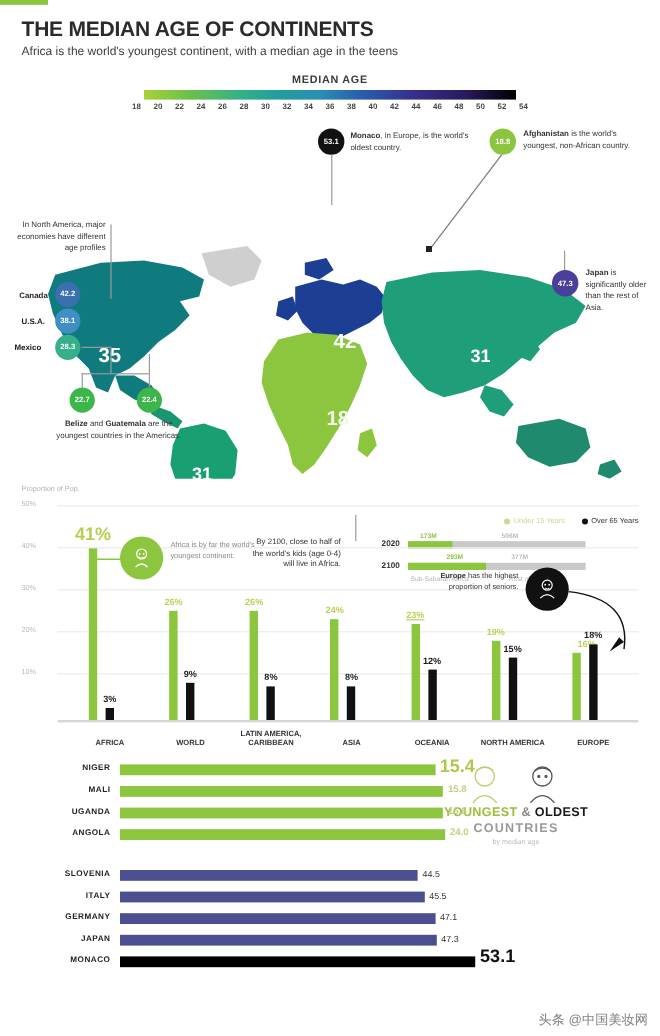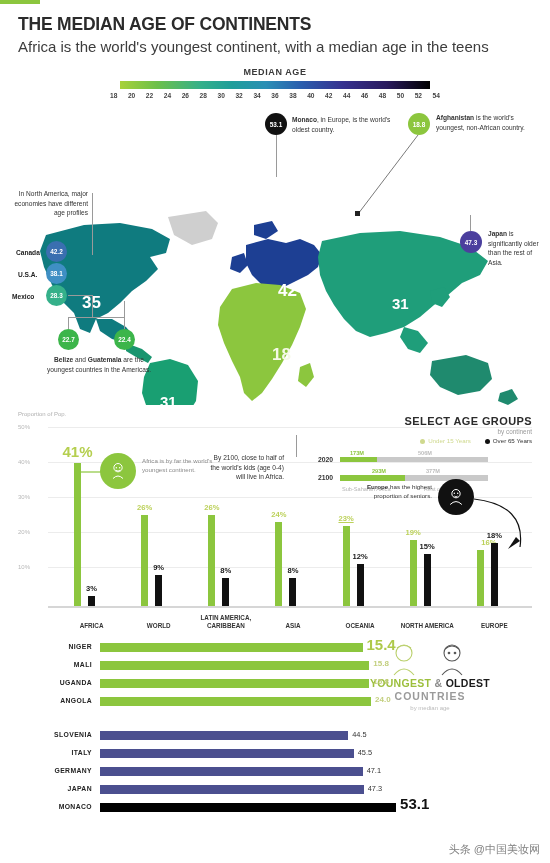--- a/index.html
+++ b/index.html
@@ -6,21 +6,21 @@
   body {
     width:550px; height:863px; background:#ffffff;
     font-family:"Liberation Sans", sans-serif; color:#2b2b2b;
     overflow:hidden; position:relative;
   }
   .topbar { position:absolute; top:0; left:0; width:40px; height:4px; background:#8cc63e; }
 
   
   .header { padding:14px 18px 0 18px; }
   .title { font-size:17.5px; font-weight:bold; letter-spacing:-0.2px; color:#2b2b2b; }
-  .subtitle { font-size:15px; color:#3d3d3d; margin-top:3px; }
+  .subtitle { font-size:10px; color:#3d3d3d; margin-top:3px; }
 
   
   .legend-wrap { margin-top:12px; text-align:center; }
   .legend-title { font-size:9px; font-weight:bold; letter-spacing:0.6px; color:#3a3a3a; }
   .legend-bar {
     width:310px; height:8px; margin:4px auto 0;
     background:linear-gradient(to right,#a8d13a 0%,#6cc04a 12%,#35b08a 26%,#1f9e9a 36%,
       #2a8fb5 47%,#2a5fae 58%,#36308f 72%,#2a1a5e 86%,#000000 100%);
   }
   .legend-ticks { width:330px; margin:3px auto 0; display:flex; justify-content:space-between; }
@@ -246,24 +246,20 @@
         <div class="inset-v2" style="left:86px;">377M</div>
       </div>
       <div class="inset-cap" style="left:24px; top:17px;">Sub-Saharan Africa</div>
       <div class="inset-cap" style="left:106px; top:17px;">Rest of World</div>
     </div>
   </div>
 </div>
 
 <div class="chart">
   <div class="ch-ylab">Proportion of Pop.</div>
-  <div class="ch-head">
-    <div class="ch-title">SELECT AGE GROUPS</div>
-    <div class="ch-sub">by continent</div>
-  </div>
   <div class="ch-legend">
     <span class="lg-green"><i></i><span>Under 15 Years</span></span>
     <span class="lg-black"><i></i><span>Over 65 Years</span></span>
   </div>
 
   <div class="plot">
     <div id="gridlines">
         <div class="grid" style="top: 4px;"></div>
         <div class="ytick" style="top: 4px;">50%</div>
         <div class="grid" style="top: 39px;"></div>

